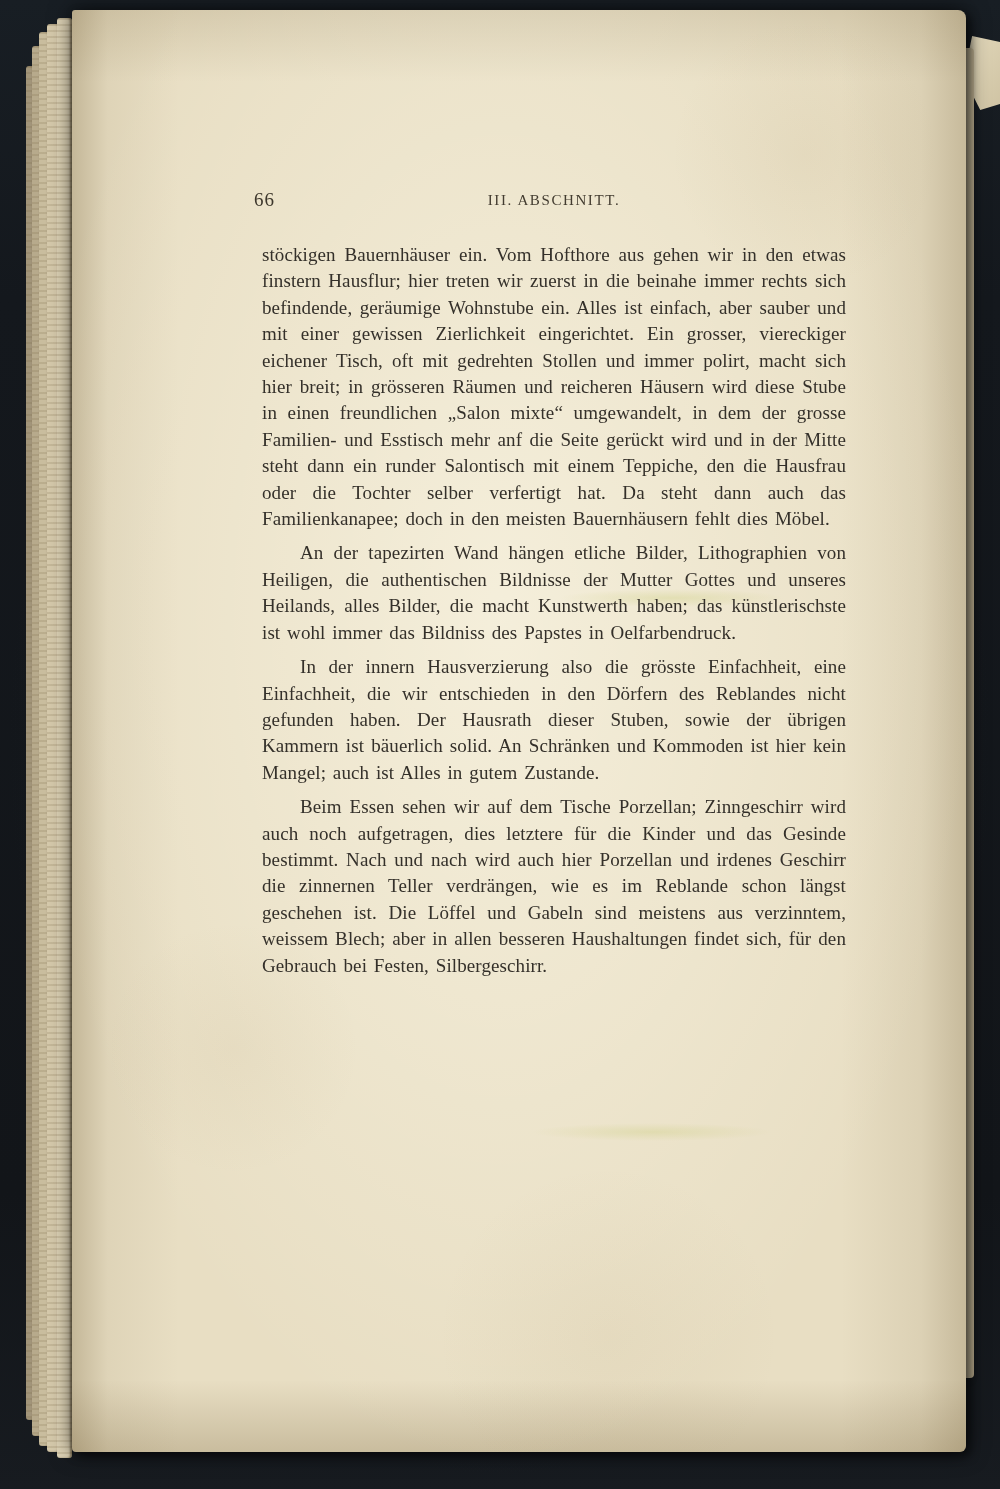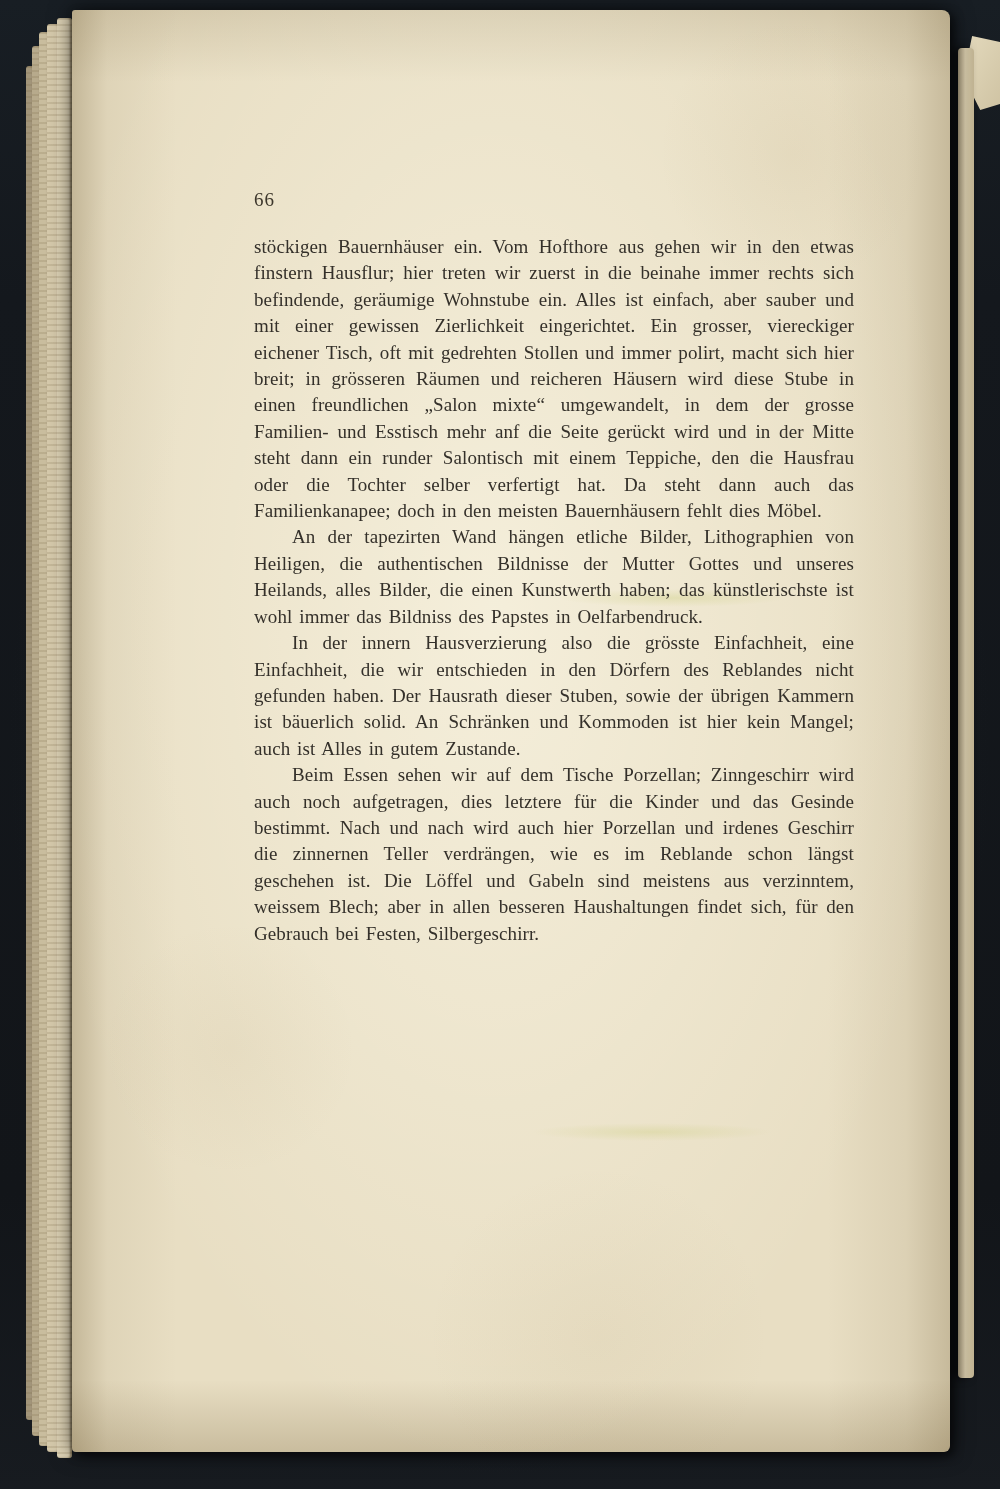--- a/index.html
+++ b/index.html
@@ -55,20 +55,21 @@
       radial-gradient(circle at 18% 72%, rgba(150,122,72,0.06), rgba(0,0,0,0) 10%),
       radial-gradient(circle at 60% 92%, rgba(150,122,72,0.06), rgba(0,0,0,0) 12%),
       
       radial-gradient(ellipse at 48% 42%, rgba(255,252,238,0.55), rgba(255,252,238,0) 72%),
       
       linear-gradient(90deg, rgba(112,92,52,0.30) 0%, rgba(112,92,52,0.08) 4%, rgba(0,0,0,0) 12%,
                               rgba(0,0,0,0) 86%, rgba(112,92,52,0.10) 95%, rgba(112,92,52,0.28) 100%),
       linear-gradient(0deg,  rgba(112,92,52,0.26) 0%, rgba(0,0,0,0) 5%,
                               rgba(0,0,0,0) 95%, rgba(112,92,52,0.16) 100%);
     box-shadow: 0 0 22px rgba(0,0,0,0.65), 4px 4px 10px rgba(0,0,0,0.5);
+    padding-left: 16px;
   }
 
   
   .next-edge {
     position: absolute;
     right: 26px;
     top: 48px;
     width: 16px;
     height: 1330px;
     border-radius: 4px;
@@ -116,21 +117,21 @@
     left: 182px;
     width: 600px;
     font-size: 19px;
     line-height: 26.4px;
     text-align: justify;
     color: #34302a;
     word-spacing: 2px;
     letter-spacing: 0.1px;
   }
   .body-text p {
-    margin: 0;
+    margin: 8px;
     text-indent: 38px;
   }
   .body-text p.continues {
     text-indent: 0;
   }
 </style>
 </head>
 <body>
 
 <div class="scene">
@@ -143,24 +144,25 @@
     <div class="edge e5"></div>
   </div>
 
   <div class="torn-corner"></div>
   <div class="next-edge"></div>
 
   <div class="page">
 
     <div class="page-header">
       <span class="page-number">66</span>
+      <span class="running-title">III. ABSCHNITT.</span>
     </div>
 
     <div class="body-text">
       <p class="continues">stöckigen Bauernhäuser ein. Vom Hofthore aus gehen wir in den etwas finstern Hausflur; hier treten wir zuerst in die beinahe immer rechts sich befindende, geräumige Wohnstube ein. Alles ist einfach, aber sauber und mit einer gewissen Zierlichkeit eingerichtet. Ein grosser, viereckiger eichener Tisch, oft mit gedrehten Stollen und immer polirt, macht sich hier breit; in grösseren Räumen und reicheren Häusern wird diese Stube in einen freundlichen „Salon mixte“ umgewandelt, in dem der grosse Familien- und Esstisch mehr anf die Seite gerückt wird und in der Mitte steht dann ein runder Salontisch mit einem Teppiche, den die Hausfrau oder die Tochter selber verfertigt hat. Da steht dann auch das Familienkanapee; doch in den meisten Bauernhäusern fehlt dies Möbel.</p>
-      <p>An der tapezirten Wand hängen etliche Bilder, Lithographien von Heiligen, die authentischen Bildnisse der Mutter Gottes und unseres Heilands, alles Bilder, die einen Kunstwerth haben; das künstlerischste ist wohl immer das Bildniss des Papstes in Oelfarbendruck.</p>
+      <p>An der tapezirten Wand hängen etliche Bilder, Lithographien von Heiligen, die authentischen Bildnisse der Mutter Gottes und unseres Heilands, alles Bilder, die macht Kunstwerth haben; das künstlerischste ist wohl immer das Bildniss des Papstes in Oelfarbendruck.</p>
       <p>In der innern Hausverzierung also die grösste Einfachheit, eine Einfachheit, die wir entschieden in den Dörfern des Reblandes nicht gefunden haben. Der Hausrath dieser Stuben, sowie der übrigen Kammern ist bäuerlich solid. An Schränken und Kommoden ist hier kein Mangel; auch ist Alles in gutem Zustande.</p>
       <p>Beim Essen sehen wir auf dem Tische Porzellan; Zinngeschirr wird auch noch aufgetragen, dies letztere für die Kinder und das Gesinde bestimmt. Nach und nach wird auch hier Porzellan und irdenes Geschirr die zinnernen Teller verdrängen, wie es im Reblande schon längst geschehen ist. Die Löffel und Gabeln sind meistens aus verzinntem, weissem Blech; aber in allen besseren Haushaltungen findet sich, für den Gebrauch bei Festen, Silbergeschirr.</p>
     </div>
 
   </div>
 
 </div>
 
 </body></html>

